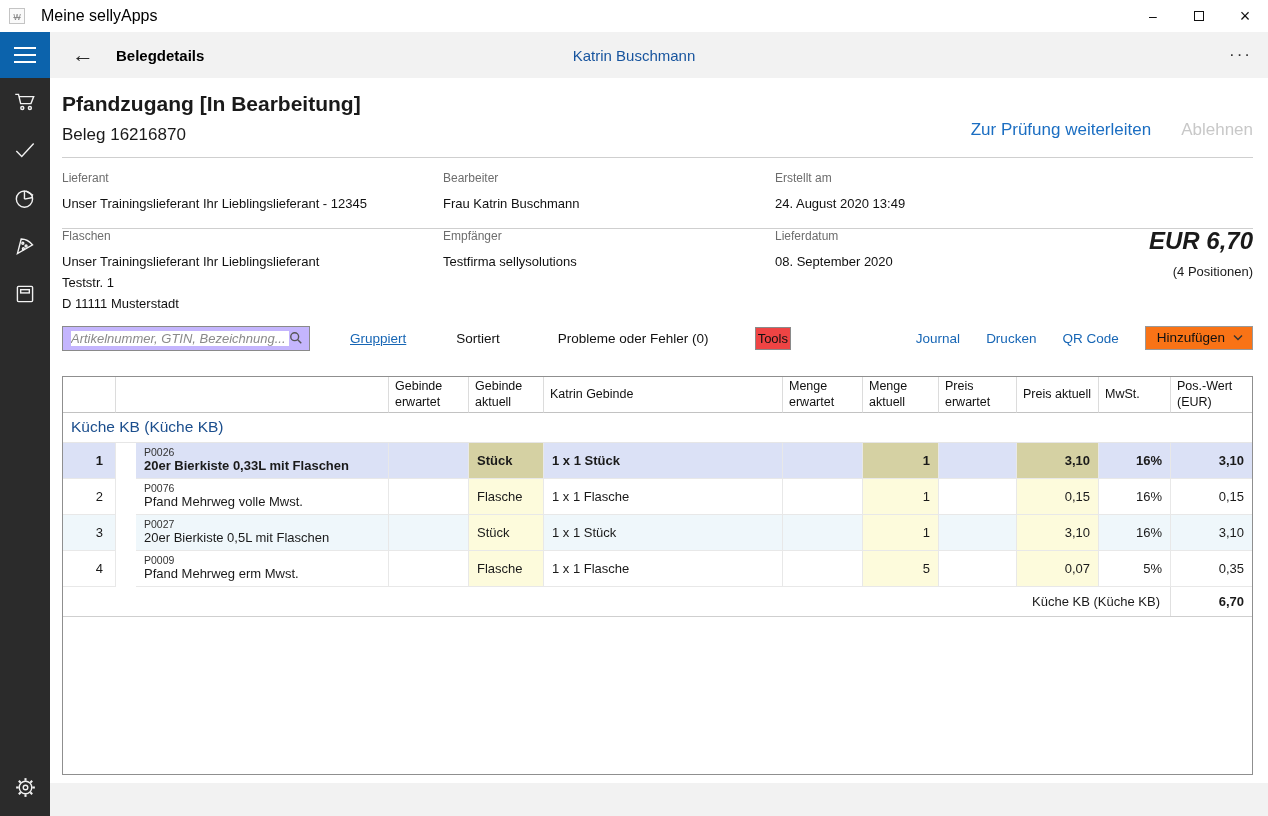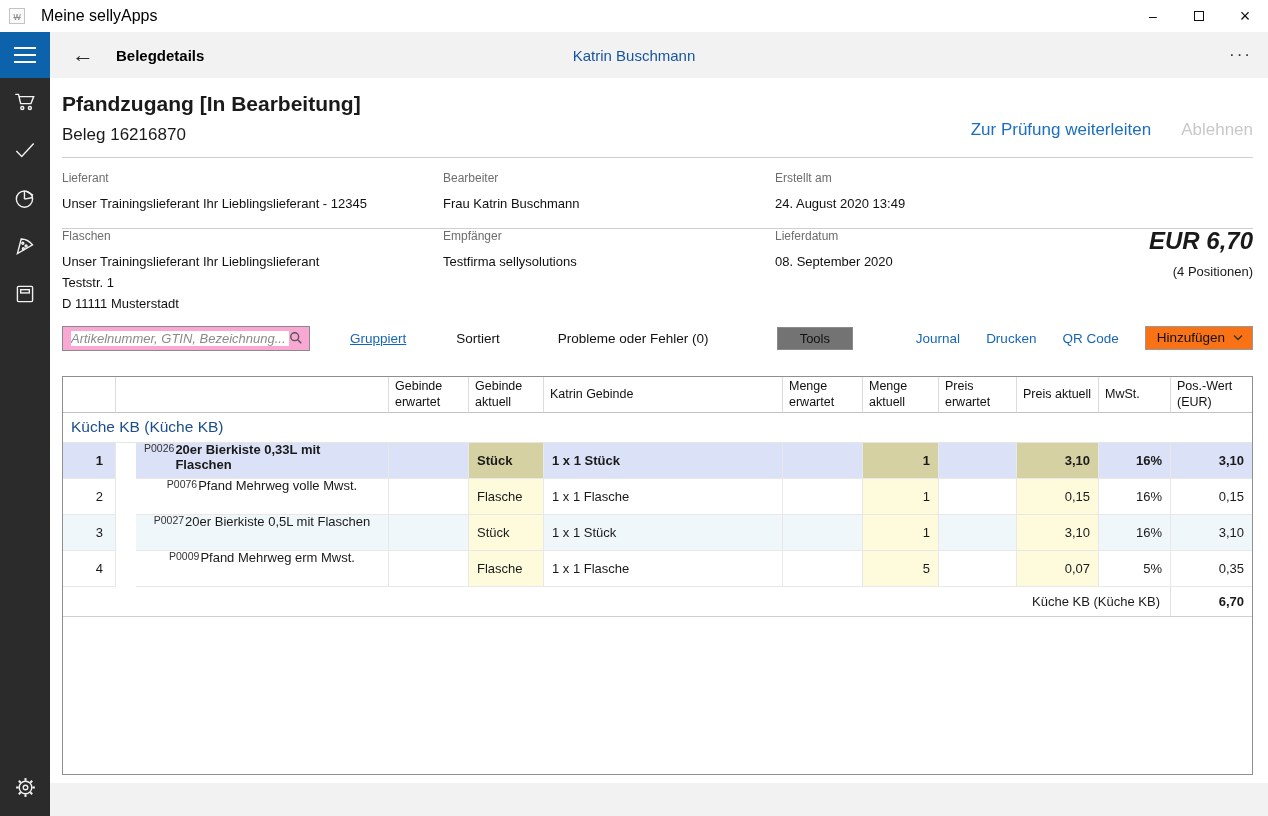--- a/index.html
+++ b/index.html
@@ -49,47 +49,47 @@
   .fields-row1 { top:81px; height:70px; border-bottom:1px solid #cfcfcf; }
   .fields-row2 { top:139px; height:104px; }
   .field-label { font-size:12px; color:#6d6d6d; padding-top:12px; }
   .field-value { font-size:13px; color:#111; padding-top:8px; line-height:21px; }
   .total-block { position:absolute; right:0; top:10px; text-align:right; }
   .total-amount { font-size:24px; font-weight:bold;font-style:italic; }
   .total-positions { font-size:13px; margin-top:9px; }
 
   
   .toolbar { position:absolute; left:12px; right:15px; top:246px; height:28px; display:flex; align-items:center; font-size:13.5px; }
-  .searchbox { width:248px; height:25px; border:1px solid #8a8a8a; background:#f9a8d4; display:flex; align-items:center; padding:0 6px 0 8px; }
+  .searchbox { width:248px; height:25px; border:1px solid #8a8a8a; background:#c4b5fd; display:flex; align-items:center; padding:0 6px 0 8px; }
   .searchbox input { border:none; outline:none; flex:1; font-size:13px; font-family:"Liberation Sans", sans-serif; color:#333; min-width:0; }
   .searchbox input::placeholder { font-style:italic; color:#8a8a8a; }
   .search-glyph svg { stroke:#555; fill:none; stroke-width:1.6; display:block; }
   .tb-link { color:#1766b5; cursor:pointer; }
   .tb-gruppiert { margin-left:40px; text-decoration:underline; }
   .tb-plain { color:#111; }
   .tb-sortiert { margin-left:50px; }
   .tb-probleme { margin-left:58px; }
-  .tools-btn { margin-left:68px; border:1px solid #8a8a8a; background:#737373; font-size:13px; padding:3px 22px; color:#111; }
+  .tools-btn { margin-left:46px; border:1px solid #8a8a8a; background:#ef4444; font-size:13px; padding:3px 2px; color:#111; }
   .tb-right { margin-left:auto; display:flex; align-items:center; gap:26px; }
   .add-btn { border:1px solid #999; background:#f97316; font-size:13.5px; color:#111; padding:3px 9px 4px 11px; display:flex; align-items:center; gap:8px; }
   .add-btn svg { stroke:#333; fill:none; stroke-width:1.4; display:block; }
 
   
   .table { position:absolute; left:12px; right:15px; top:298px; height:399px; border:1px solid #8f8f8f; background:#fff; font-size:13px; }
   .cols { display:grid; grid-template-columns:53px 273px 80px 75px 239px 80px 76px 78px 82px 72px 1fr; }
   .thead { height:34px; }
   .thead .hcell { font-size:12.5px; color:#111; padding:2px 6px; border-right:1px solid #dcdcdc; border-bottom:1px solid #c2c2c2; display:flex; align-items:center; line-height:1.25; }
   .thead .hcell:last-child { border-right:none; }
   .group-row { height:32px; display:flex; align-items:center; padding-left:8px; color:#1b4e8d; font-size:15.5px; border-bottom:1px solid #e6e6e6; }
   .trow { height:36px; }
   .trow .cell { border-right:1px solid #e8e8e8; border-bottom:1px solid #e8e8e8; display:flex; align-items:center; padding:0 8px; overflow:hidden; }
   .trow .cell:last-child { border-right:none; }
   .cell.num { justify-content:flex-end; padding-right:12px; }
   .cell.right { justify-content:flex-end; }
-  .cell.article { flex-direction:row; align-items:flex-start; justify-content:center; gap:1px;margin-left:20px; }
+  .cell.article { flex-direction:column; align-items:flex-start; justify-content:center; gap:1px;margin-left:20px; }
   .art-code { font-size:10.5px; color:#333; line-height:1.1; }
   .art-name { font-size:13px; line-height:1.15; }
   .edit { background:#fdfbdc; }
   .trow.alt .cell { background:#eff7fb; }
   .trow.alt .cell.edit { background:#fdfbdc; }
   .trow.selected { box-shadow: inset 4px 0 0 #2b3a90; }
   .trow.selected .cell { background:#dbe1f6; font-weight:bold; }
   .trow.selected .cell.edit { background:#d5d1a3; }
   .trow.selected .art-code { font-weight:normal; }
   .tfoot { height:30px; display:grid; grid-template-columns:1108px 1fr; border-bottom:1px solid #cfcfcf; }

